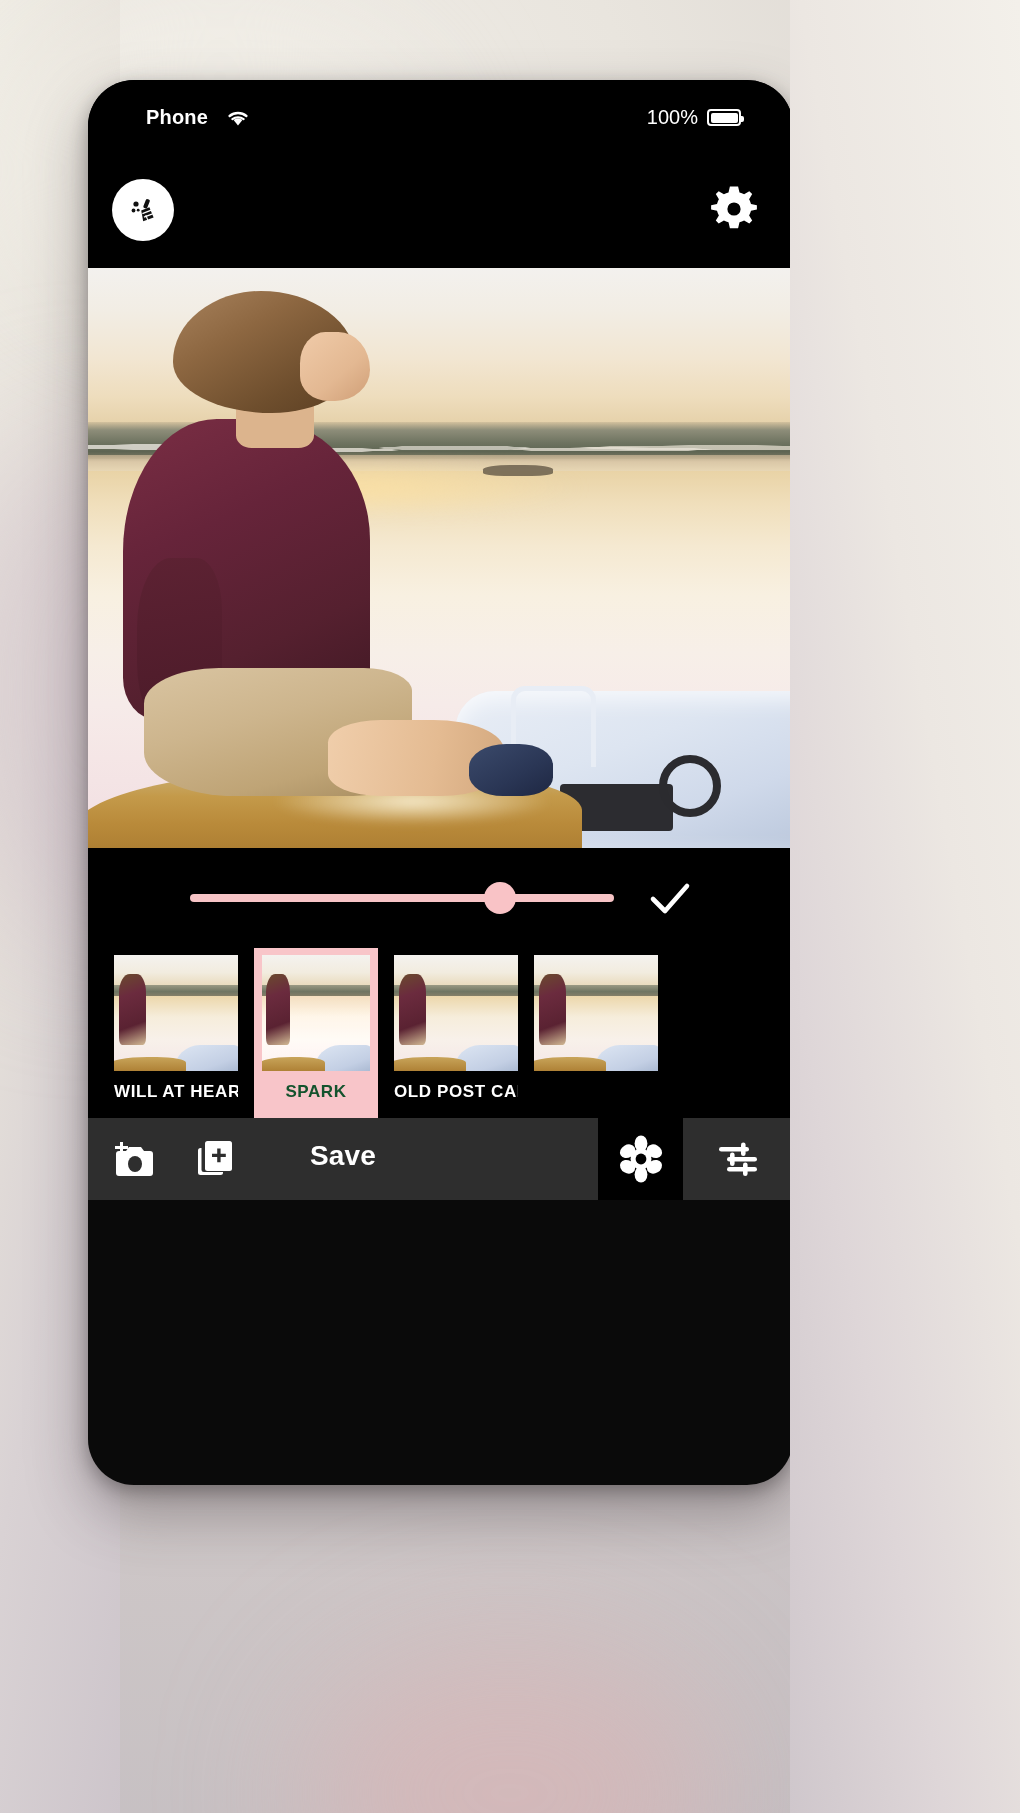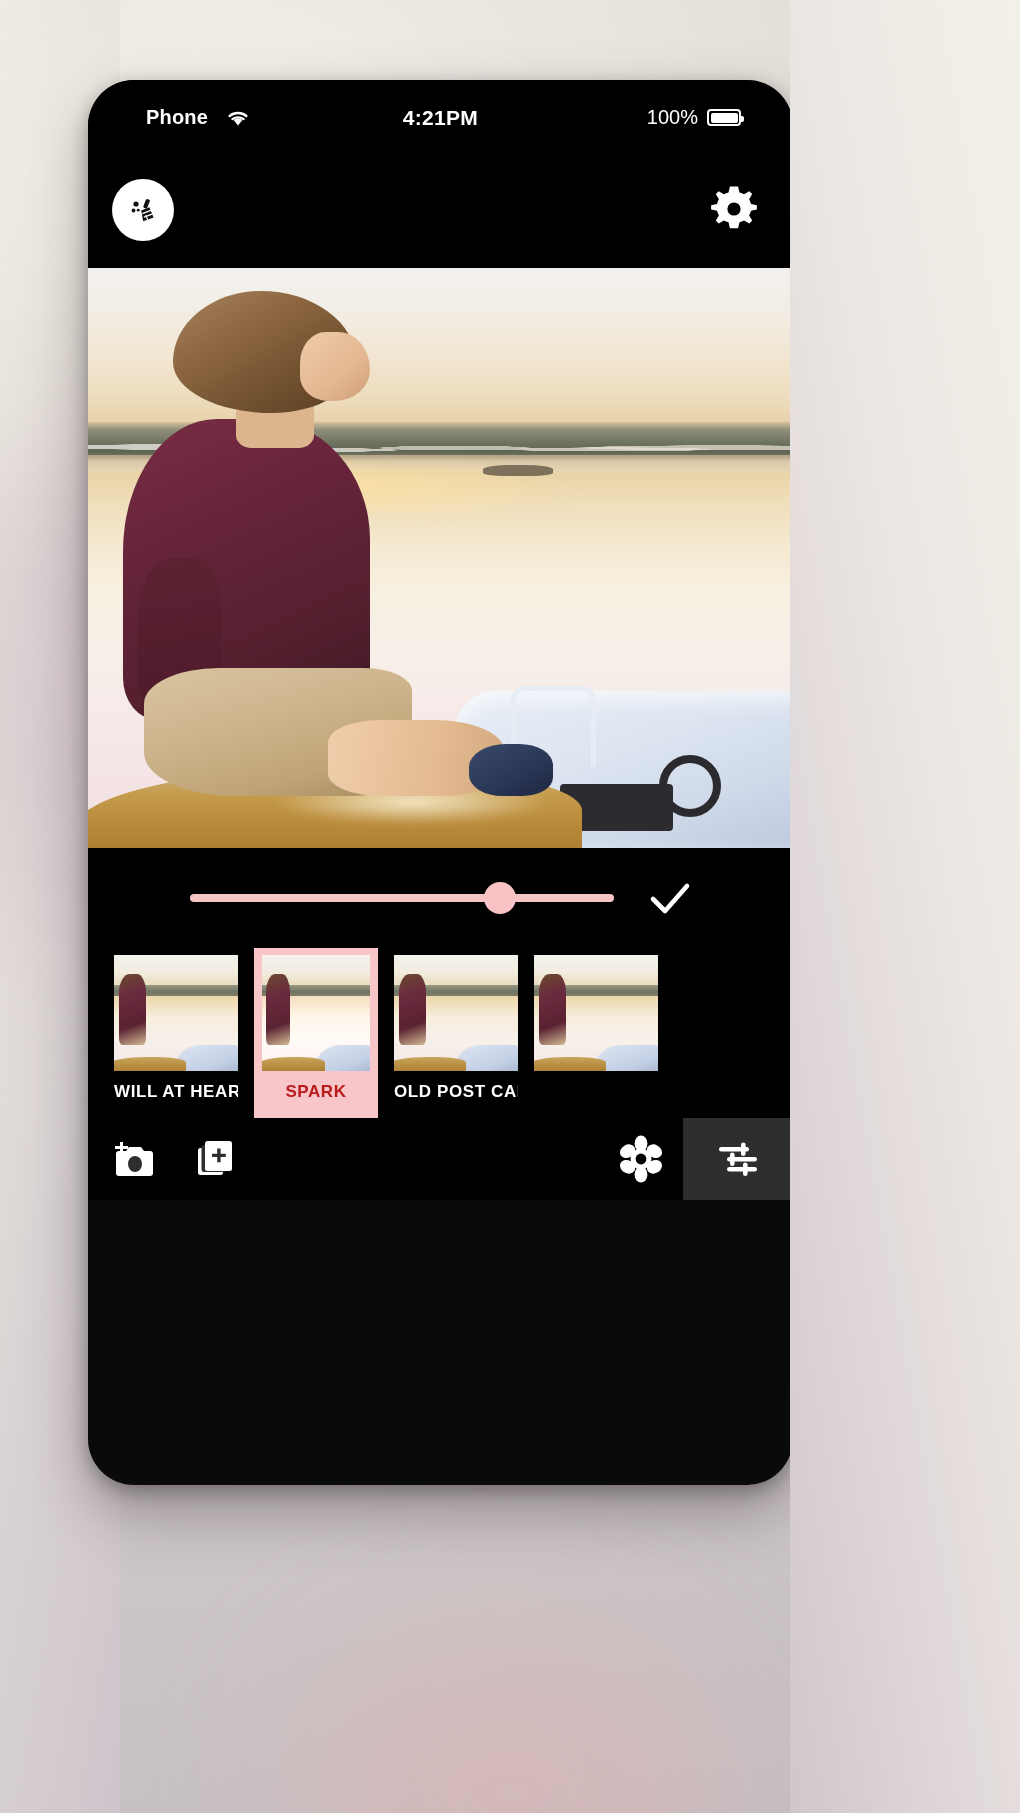--- a/index.html
+++ b/index.html
@@ -322,21 +322,21 @@
   .filter-label {
     margin-top: 11px;
     text-align: center;
     color: #ffffff;
     font-size: 17px;
     font-weight: 700;
     letter-spacing: .6px;
     white-space: nowrap;
     overflow: hidden;
   }
-  .filter-item.selected .filter-label { color: #b91c1c; }
+  .filter-item.selected .filter-label { color: #14532d; }
 
   
   #bottom-bar {
     position: absolute;
     left: 0; top: 1038px;
     width: 705px; height: 82px;
     background: #000;
   }
   #bottom-main {
     position: absolute;
@@ -393,21 +393,20 @@
       <div class="sb-left">
         <span>Phone</span>
         <span>
           <svg class="icon-svg" width="22" height="17" viewBox="0 0 22 17">
             <path d="M11 16.5 L6.6 10.9 A7.2 7.2 0 0 1 15.4 10.9 Z" fill="#fff"></path>
             <path d="M2.6 7.0 A13.2 13.2 0 0 1 19.4 7.0" stroke="#fff" stroke-width="2.4" fill="none" stroke-linecap="round"></path>
             <path d="M5.4 10.2 A9.2 9.2 0 0 1 16.6 10.2" stroke="#fff" stroke-width="2.2" fill="none" stroke-linecap="round"></path>
           </svg>
         </span>
       </div>
-      <div class="sb-center">4:21PM</div>
       <div class="sb-right">
         <span>100%</span>
         <span class="batt-shell">
           <span class="batt-fill"></span>
         </span>
       </div>
     </div>
 
     <div id="app-toolbar">
       <div id="broom-button">
@@ -518,20 +517,23 @@
           <div class="ft-person"></div>
             <div class="ft-boat"></div>
             <div class="ft-rock"></div>
         </div>
         <div class="filter-label"></div>
       </div>
 
     </div>
 
     <div id="bottom-bar">
+      <div id="bottom-main">
+        <div id="save-button">Save</div>
+      </div>
 
       <div id="add-photo-button">
         <span>
           <svg class="icon-svg" width="46" height="44" viewBox="0 0 46 44">
             <path d="M4 9 h5 v-4 h3 v4 h5 v3 h-5 v4 h-3 v-4 h-5 z" fill="#fff"></path>
             <path d="M8 14 h7 l3-4 h12 l3 4 h6 a3 3 0 0 1 3 3 v19 a3 3 0 0 1-3 3 H8 a3 3 0 0 1-3-3 V17 a3 3 0 0 1 3-3 z" fill="#fff"></path>
             <ellipse cx="24" cy="27" rx="7" ry="8" fill="#2e2e2e"></ellipse>
           </svg>
         </span>
       </div>

